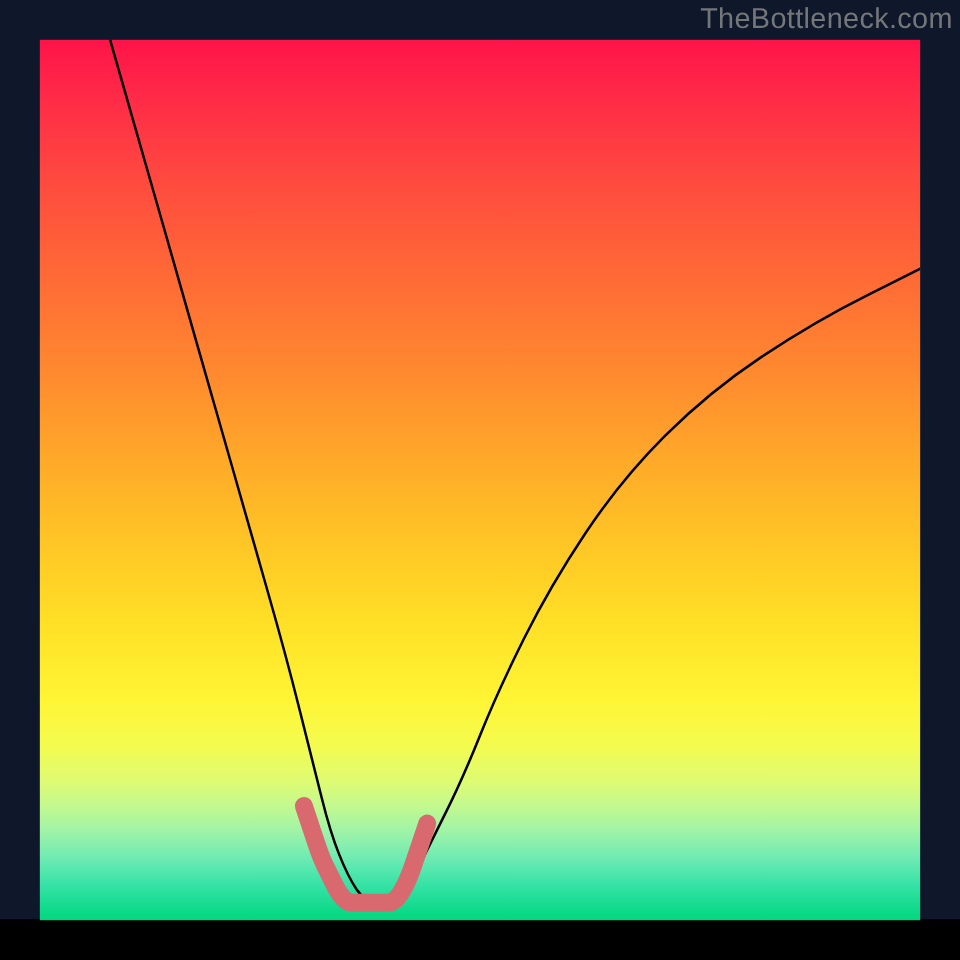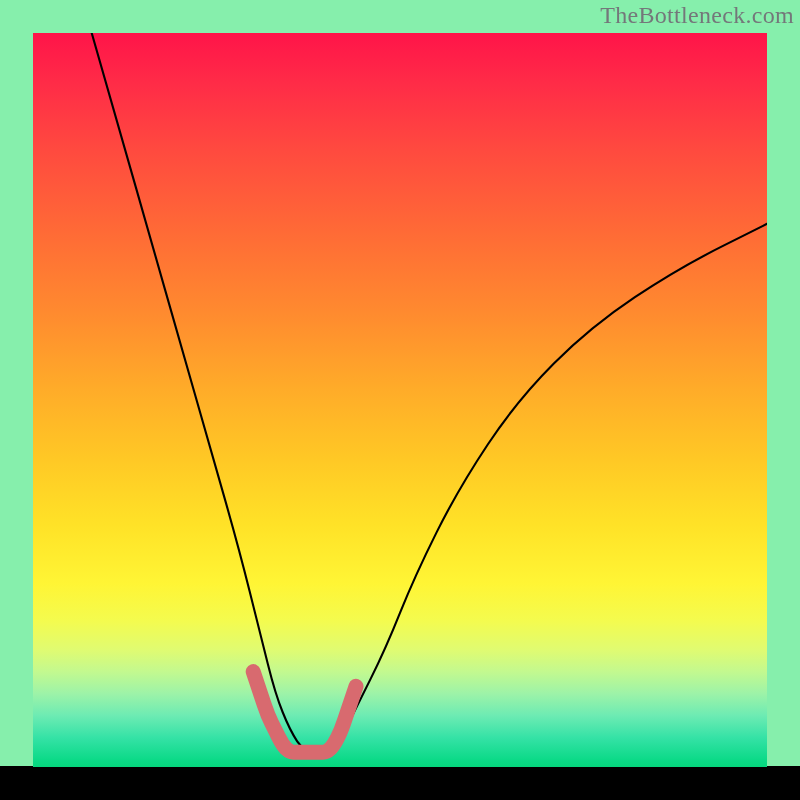--- a/index.html
+++ b/index.html
@@ -8,22 +8,21 @@
     width: 800px;
     height: 800px;
     overflow: hidden;
     background: #000;
     font-family: Arial, Helvetica, sans-serif;
   }
   .frame {
     position: relative;
     width: 800px;
     height: 766px;
-    background: #86efac;
-    font-family: Liberation Serif, serif;
+    background: #0f172a;
   }
   .watermark {
     position: absolute;
     top: 2px;
     right: 6px;
     color: #74777a;
     font-size: 24px;
     font-weight: 500;
     letter-spacing: 0.3px;
     z-index: 5;

